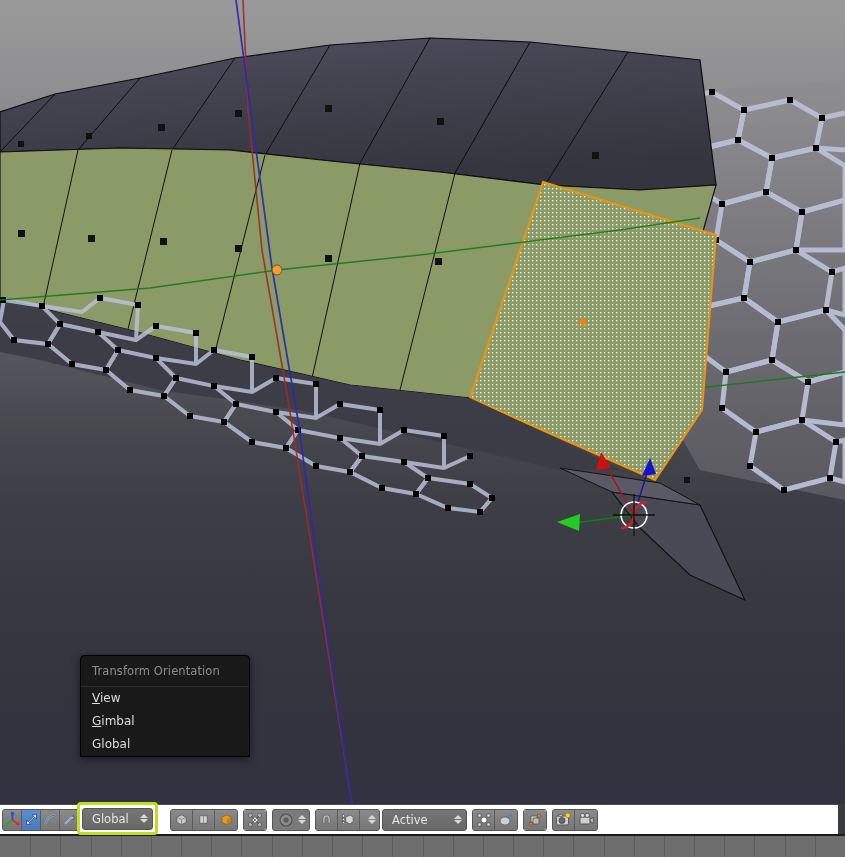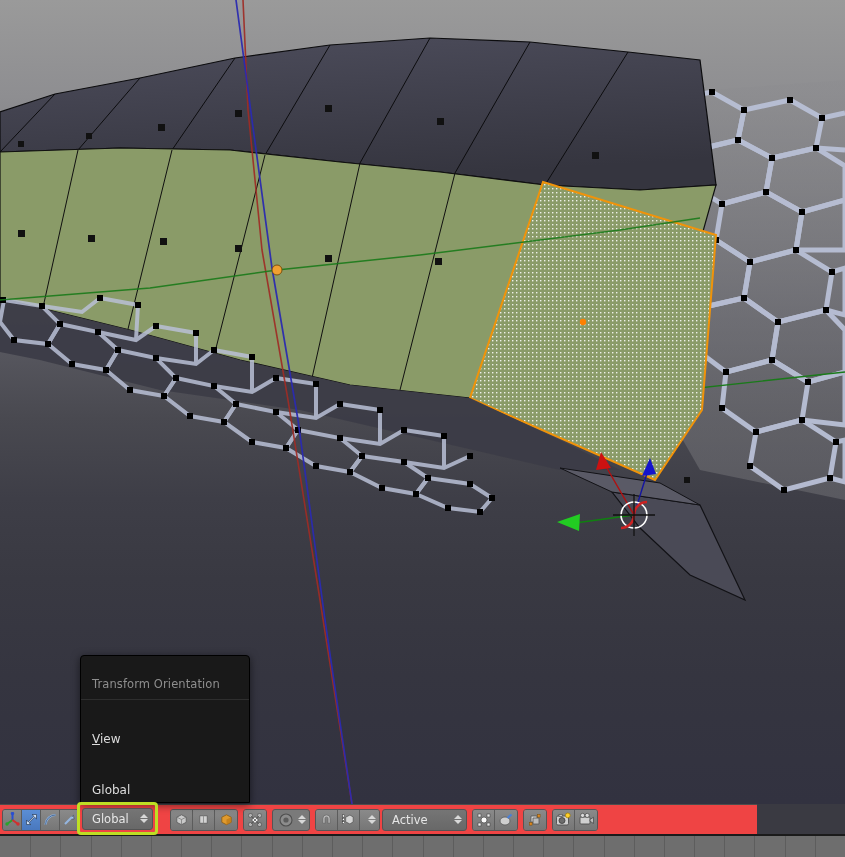--- a/index.html
+++ b/index.html
@@ -11,30 +11,30 @@
   #viewport { position:absolute; left:0; top:0; width:845px; height:804px;
     background:linear-gradient(180deg,#9a9a9a 0%, #8e8e91 12%, #77777c 26%, #5c5c64 40%,
       #494950 52%, #3e3e47 62%, #393942 72%, #353540 84%, #323240 100%);
     overflow:hidden; }
   #vpsvg { position:absolute; left:0; top:0; }
 
   
   #tmenu { position:absolute; left:80px; top:655px; width:170px;
     background:#191919; border:1px solid #000; border-radius:4px 4px 0 0;
     box-shadow:0 2px 9px rgba(0,0,0,.55); z-index:40; overflow:hidden; }
-  #tmenu .mhead { color:#8e8e8e; font-size:11.5px; padding:21px 10px 8px 11px;
+  #tmenu .mhead { color:#8e8e8e; font-size:11.5px; padding:8px 10px 8px 11px;
     border-bottom:1px solid #2e2e2e; letter-spacing:.1px; }
   #tmenu .mitem { color:#dcdcdc; font-size:12px; padding:5px 10px 5px 11px;
-    line-height:13px; cursor:default;margin-top:28px; }
+    line-height:13px; cursor:default; }
   #tmenu .mitem u { text-decoration:underline; text-underline-offset:1px; }
   #tmenu .mitem.sel { background:#5680c4; color:#fff; }
 
   
-  #hdr { position:absolute; left:0; top:804px; width:757px; height:30px;
-    background:#ef4444; border-top:1px solid #4d4d4d;
+  #hdr { position:absolute; left:0; top:804px; width:838px; height:30px;
+    background:#ffffff; border-top:1px solid #4d4d4d;
     display:flex; align-items:center; }
   #hdr .sep { width:5px; }
   .grp { display:flex; align-items:center; height:22px;
     border:1px solid #565656; border-radius:3px; overflow:hidden; background:#7a7a7a; }
   .btn { width:19px; height:22px; display:flex; align-items:center; justify-content:center;
     background:linear-gradient(180deg,#8b8b8b,#757575); border-right:1px solid #5c5c5c;
     cursor:default; }
   .btn:last-child { border-right:none; }
   .btn.on { background:linear-gradient(180deg,#5c8fd6,#4877bd); }
   .btn.wide { width:22px; }
@@ -288,20 +288,21 @@
         <path d="M634,515 a13,13 0 0 1 -13,13" fill="none" stroke="#cc2222" stroke-width="2.6"></path>
         <line x1="634" y1="494" x2="634" y2="536" stroke="#111" stroke-width="1.3"></line>
         <line x1="613" y1="515" x2="655" y2="515" stroke="#111" stroke-width="1.3"></line>
       </g>
     </svg>
   </div>
 
   <div id="tmenu">
     <div class="mhead">Transform Orientation</div>
     <div class="mitem"><u>V</u>iew</div>
+    <div class="mitem"><u>G</u>imbal</div>
     <div class="mitem">Global</div>
   </div>
 
   <div id="hdr">
     <div style="width:2px"></div>
 
     <div class="grp">
       <div class="btn">
         <svg width="15" height="15" viewBox="0 0 15 15">
           <line x1="7.5" y1="8" x2="7.5" y2="1.5" stroke="#2a4fd0" stroke-width="2"></line>

